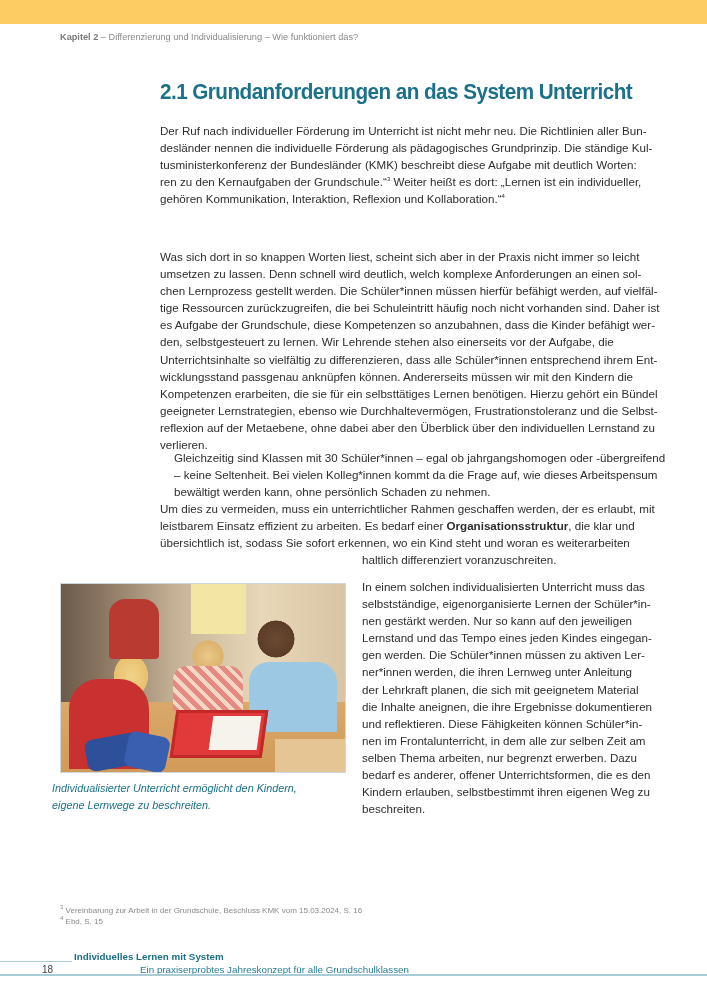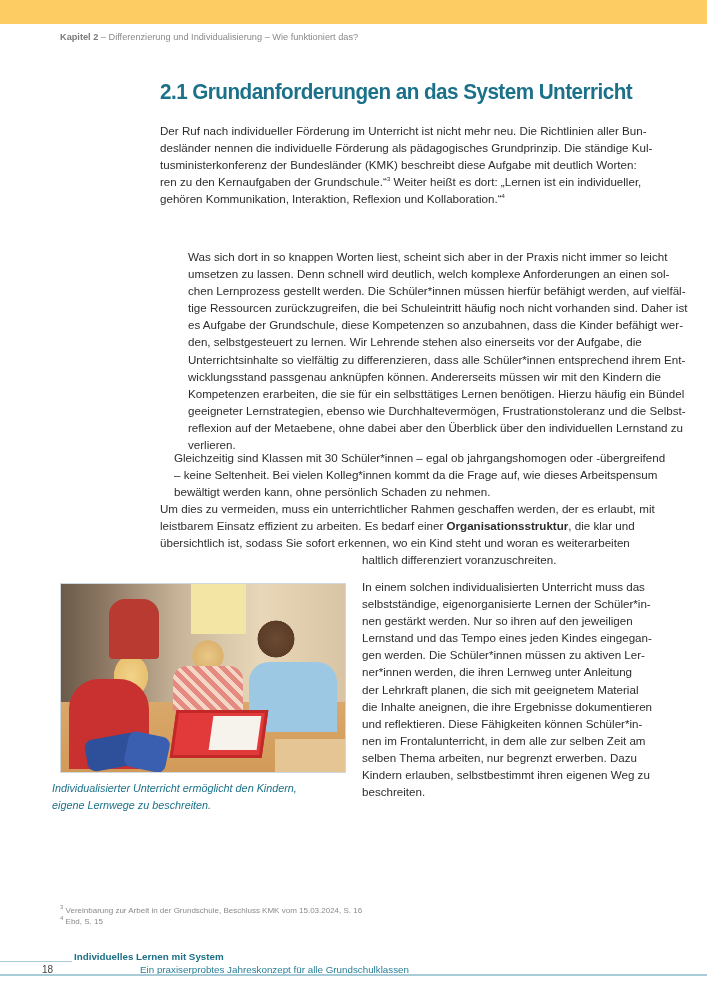--- a/index.html
+++ b/index.html
@@ -6,21 +6,21 @@
   html, body { width: 707px; height: 1000px; background: #ffffff; overflow: hidden; }
   body { position: relative; font-family: "DejaVu Sans", "Liberation Sans", sans-serif; color: #2b2b2b; }
   .top-band { position: absolute; left: 0; top: 0; width: 707px; height: 24px; background: #fdcd64; }
   .running-head { position: absolute; left: 60px; top: 32px; font-size: 9.2px; color: #8a8a8a; font-family: "Liberation Sans", sans-serif; }
   .running-head b { color: #7a7a7a; font-weight: bold; }
   .title { position: absolute; left: 160px; top: 79px; font-family: "Liberation Sans", sans-serif; font-weight: bold; font-size: 22.5px; color: #1b7189; letter-spacing: -0.6px; transform: scaleX(0.92); transform-origin: left top; }
   .body-text { position: absolute; font-family: "Liberation Sans", sans-serif; font-size: 11.6px; line-height: 17.1px; color: #2d2d2d; }
   .line { white-space: nowrap; display: block; }
   .sup { font-size: 6px; vertical-align: super; line-height: 0; }
   .block1 { left: 160px; top: 122px; }
-  .block2 { left: 160px; top: 248px; margin-left: 28px; }
+  .block2 { left: 160px; top: 248px; }
   .block3 { left: 160px; top: 449px; margin-left: 14px; }
   .block4 { left: 160px; top: 500px; }
   .block6 { left: 362px; top: 578px; }
   .photo { position: absolute; left: 60px; top: 583px; width: 286px; height: 190px; overflow: hidden; border: 1px solid #cfd8de;
     background:
       radial-gradient(ellipse 28px 34px at 70px 92px, #f1d48a 0%, #e8c070 60%, transparent 62%),
       radial-gradient(ellipse 22px 22px at 147px 72px, #e9c887 0%, #dcb26e 70%, transparent 72%),
       radial-gradient(ellipse 26px 26px at 215px 55px, #6b4a32 0%, #5a3c28 70%, transparent 72%),
       linear-gradient(180deg, transparent 0px, transparent 118px, #d9a86a 118px, #d29a58 190px),
       linear-gradient(90deg, #6b5a4a 0px, #8a7561 40px, #c9b69a 120px, #e8d7b8 200px, #d8c4a5 286px);
@@ -64,21 +64,21 @@
 
 <div class="body-text block2">
   <span class="line">Was sich dort in so knappen Worten liest, scheint sich aber in der Praxis nicht immer so leicht</span>
   <span class="line">umsetzen zu lassen. Denn schnell wird deutlich, welch komplexe Anforderungen an einen sol-</span>
   <span class="line">chen Lernprozess gestellt werden. Die Schüler*innen müssen hierfür befähigt werden, auf vielfäl-</span>
   <span class="line">tige Ressourcen zurückzugreifen, die bei Schuleintritt häufig noch nicht vorhanden sind. Daher ist</span>
   <span class="line">es Aufgabe der Grundschule, diese Kompetenzen so anzubahnen, dass die Kinder befähigt wer-</span>
   <span class="line">den, selbstgesteuert zu lernen. Wir Lehrende stehen also einerseits vor der Aufgabe, die</span>
   <span class="line">Unterrichtsinhalte so vielfältig zu differenzieren, dass alle Schüler*innen entsprechend ihrem Ent-</span>
   <span class="line">wicklungsstand passgenau anknüpfen können. Andererseits müssen wir mit den Kindern die</span>
-  <span class="line">Kompetenzen erarbeiten, die sie für ein selbsttätiges Lernen benötigen. Hierzu häufig ein Bündel</span>
+  <span class="line">Kompetenzen erarbeiten, die sie für ein selbsttätiges Lernen benötigen. Hierzu gehört ein Bündel</span>
   <span class="line">geeigneter Lernstrategien, ebenso wie Durchhaltevermögen, Frustrationstoleranz und die Selbst-</span>
   <span class="line">reflexion auf der Metaebene, ohne dabei aber den Überblick über den individuellen Lernstand zu</span>
   <span class="line">verlieren.</span>
 </div>
 
 <div class="body-text block3">
   <span class="line">Gleichzeitig sind Klassen mit 30 Schüler*innen – egal ob jahrgangshomogen oder -übergreifend</span>
   <span class="line">– keine Seltenheit. Bei vielen Kolleg*innen kommt da die Frage auf, wie dieses Arbeitspensum</span>
   <span class="line">bewältigt werden kann, ohne persönlich Schaden zu nehmen.</span>
 </div>
@@ -86,29 +86,30 @@
 <div class="body-text block4">
   <span class="line">Um dies zu vermeiden, muss ein unterrichtlicher Rahmen geschaffen werden, der es erlaubt, mit</span>
   <span class="line"><span>leistbarem Einsatz effizient zu arbeiten. Es bedarf einer </span><b>Organisationsstruktur</b><span>, die klar und</span></span>
   <span class="line">übersichtlich ist, sodass Sie sofort erkennen, wo ein Kind steht und woran es weiterarbeiten</span>
   <span class="line" style="padding-left:202px">haltlich differenziert voranzuschreiten.</span>
 </div>
 
 <div class="body-text block6">
   <span class="line">In einem solchen individualisierten Unterricht muss das</span>
   <span class="line">selbstständige, eigenorganisierte Lernen der Schüler*in-</span>
-  <span class="line">nen gestärkt werden. Nur so ihren auf den jeweiligen</span>
+  <span class="line">nen gestärkt werden. Nur so kann auf den jeweiligen</span>
   <span class="line">Lernstand und das Tempo eines jeden Kindes eingegan-</span>
   <span class="line">gen werden. Die Schüler*innen müssen zu aktiven Ler-</span>
   <span class="line">ner*innen werden, die ihren Lernweg unter Anleitung</span>
   <span class="line">der Lehrkraft planen, die sich mit geeignetem Material</span>
   <span class="line">die Inhalte aneignen, die ihre Ergebnisse dokumentieren</span>
   <span class="line">und reflektieren. Diese Fähigkeiten können Schüler*in-</span>
   <span class="line">nen im Frontalunterricht, in dem alle zur selben Zeit am</span>
   <span class="line">selben Thema arbeiten, nur begrenzt erwerben. Dazu</span>
+  <span class="line">bedarf es anderer, offener Unterrichtsformen, die es den</span>
   <span class="line">Kindern erlauben, selbstbestimmt ihren eigenen Weg zu</span>
   <span class="line">beschreiten.</span>
 </div>
 
 <div class="photo" title="Kinder arbeiten gemeinsam an einem Tisch mit Lernmaterial">
   <div class="shirt-red2"></div>
   <div class="shirt-yellow"></div>
   <div class="shirt-red"></div>
   <div class="shirt-plaid"></div>
   <div class="shirt-blue"></div>

